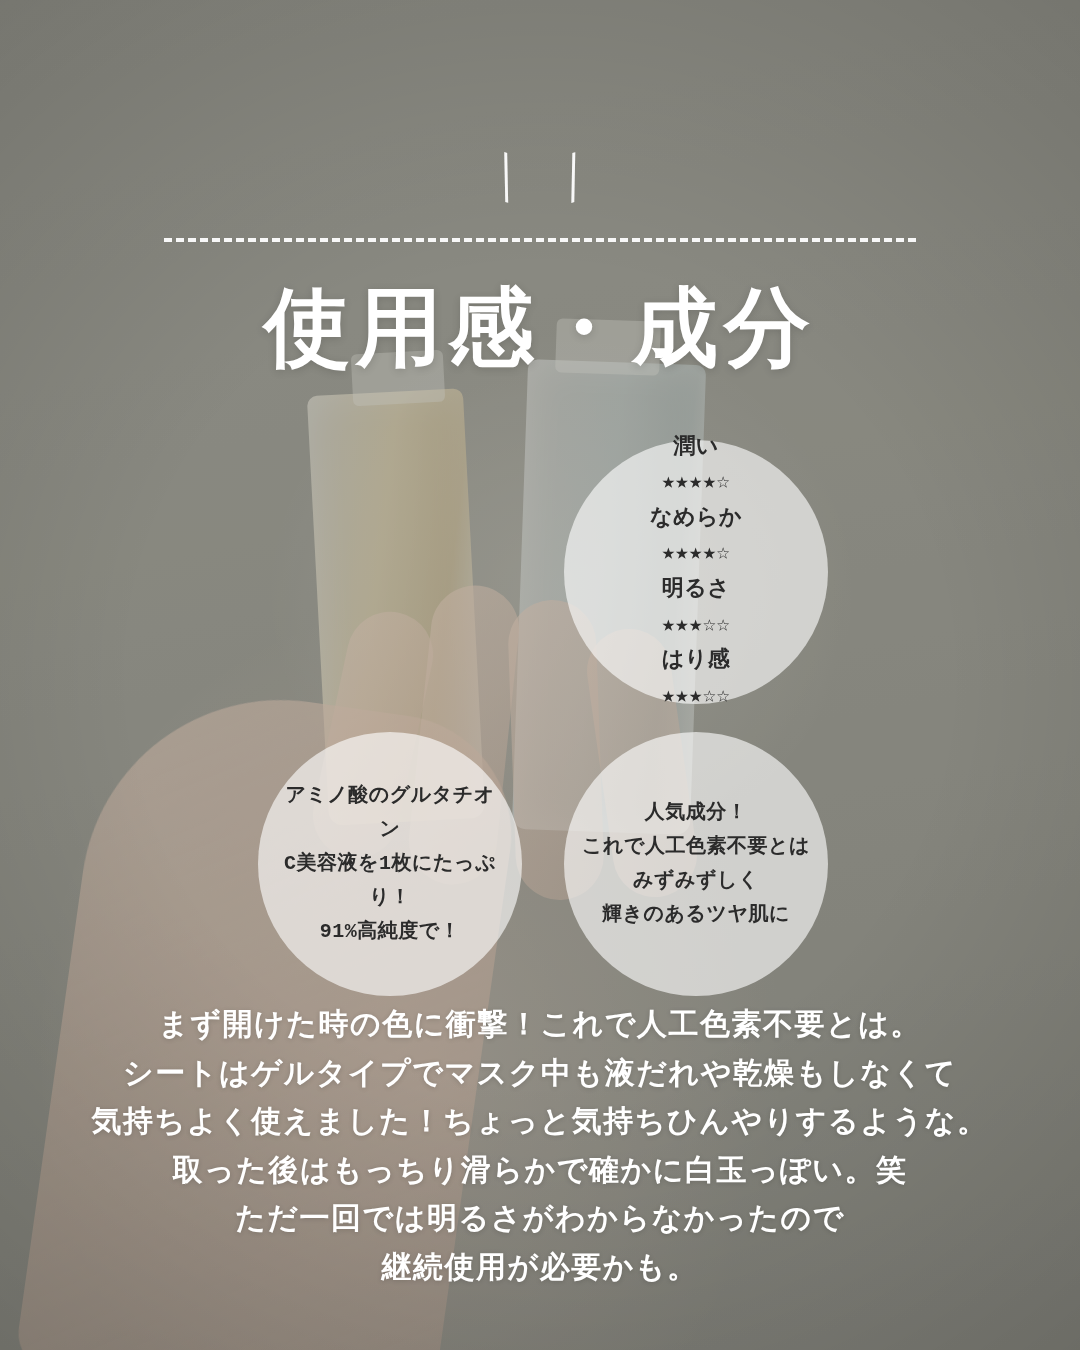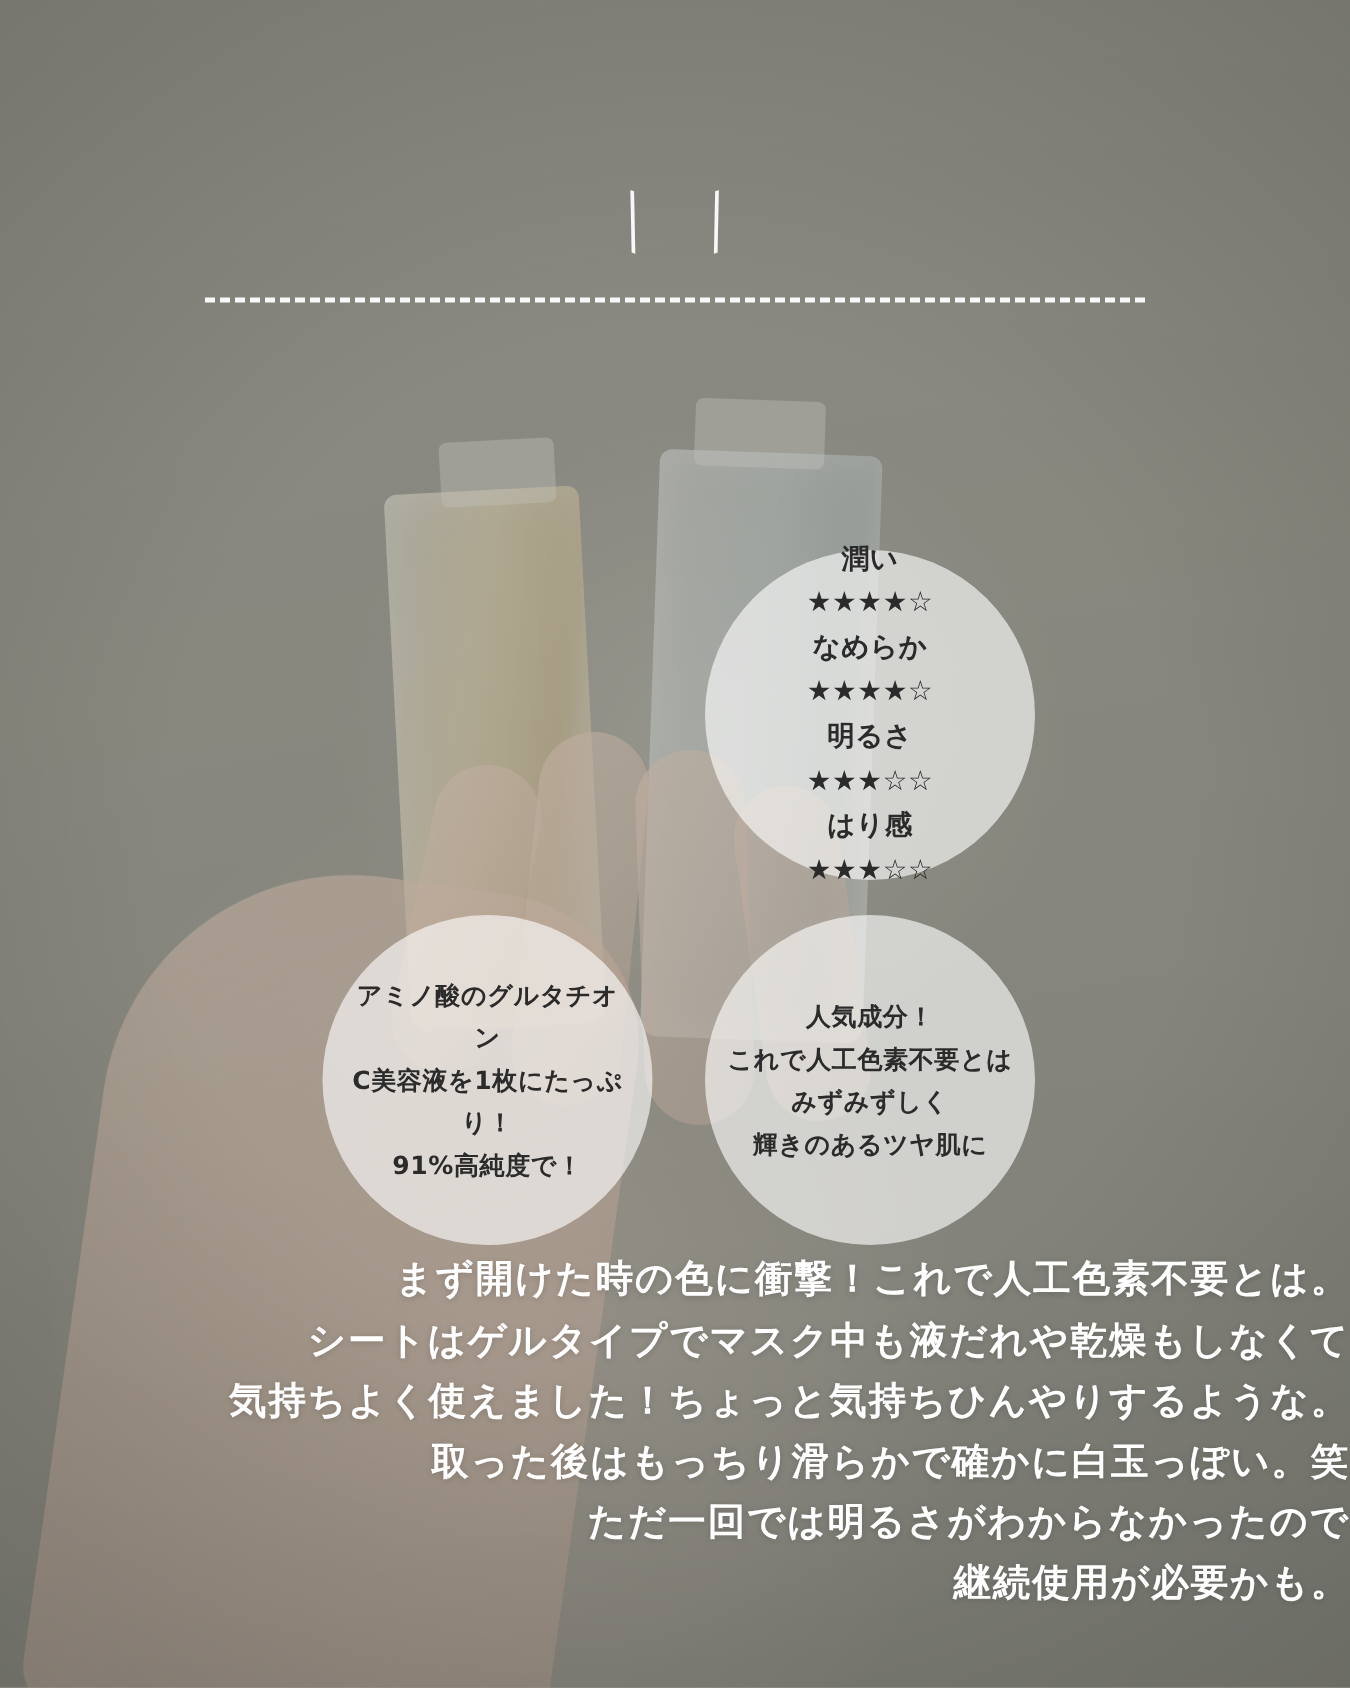--- a/index.html
+++ b/index.html
@@ -162,38 +162,39 @@
   .c3 { left: 0;    top: 292px; }
   .c4 { left: 306px; top: 292px; }
 
   .circle .ctext {
     font-size: 23px;
     line-height: 1.62;
     color: #2b2b2b;
     font-weight: 700;
     letter-spacing: 0.5px;
     white-space: pre-line;
+    font-family: Liberation Mono, monospace;
   }
   .circle.small .ctext {
     font-size: 20px;
     line-height: 1.70;
     font-weight: 700;
   }
   .rating .ctext {
     font-size: 22px;
     line-height: 1.62;
     font-weight: 700;
   }
 
   
   .footer {
     position: absolute;
     left: 0; right: 0;
     top: 1000px;
-    text-align: right;
+    text-align: center;
     color: #ffffff;
     font-size: 30px;
     line-height: 1.62;
     font-weight: 700;
     letter-spacing: 1.5px;
     text-shadow: 0 1px 5px rgba(0,0,0,0.16);
     white-space: pre-line;
   }
 </style>
 </head>
@@ -213,20 +214,21 @@
   <div class="finger f4"></div>
   <div class="photo-haze"></div>
   <div class="photo-vignette"></div>
 
   <div class="header">
     <div class="eyebrow-row">
       <span class="slash left">\</span>
       <span class="slash right">/</span>
     </div>
     <div class="dashline"></div>
+    <div class="title">使用感・成分</div>
   </div>
 
   <div class="circles">
 
 
     <div class="circle c2 rating">
       <div class="ctext">潤い
 ★★★★☆
 なめらか
 ★★★★☆

